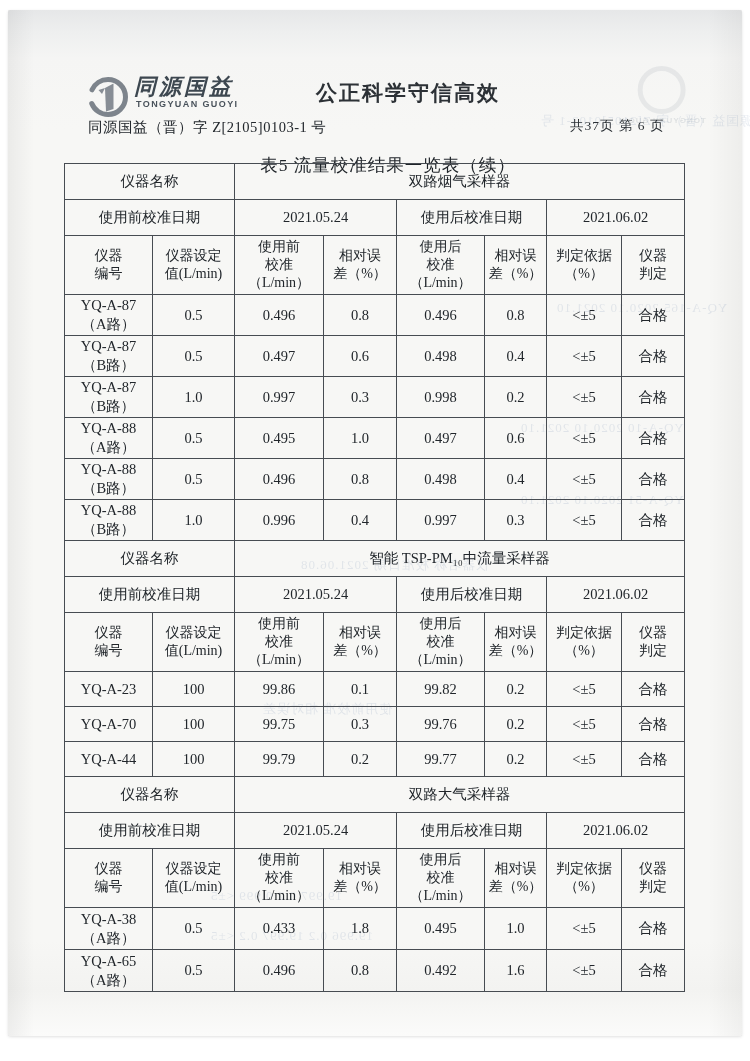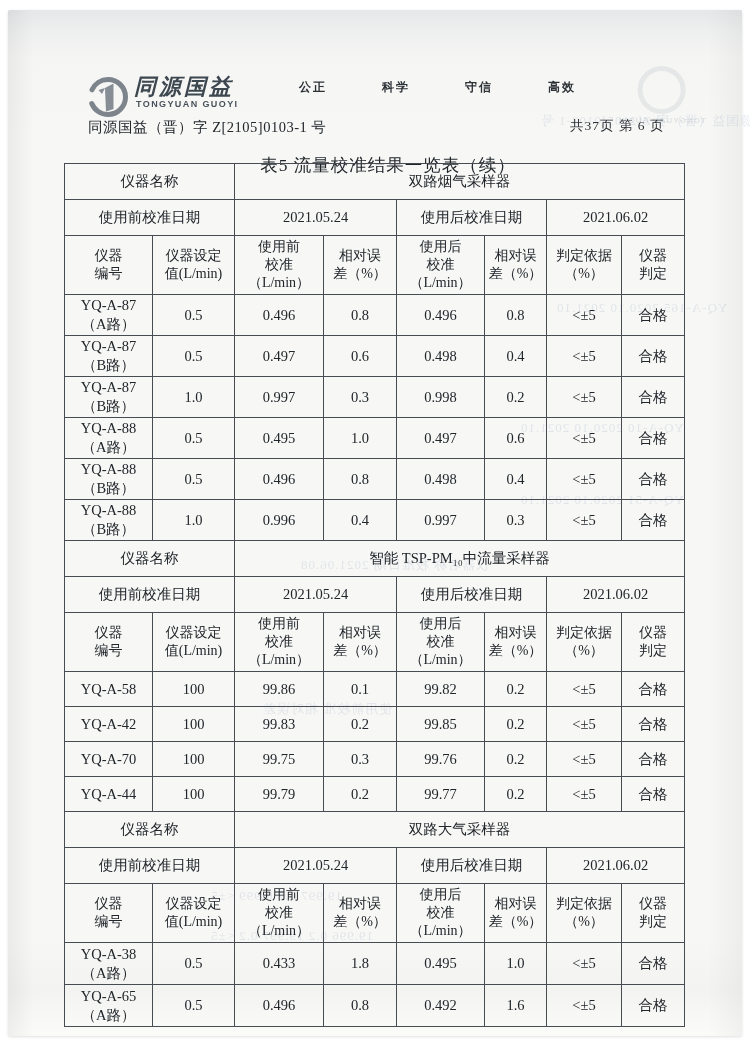--- a/index.html
+++ b/index.html
@@ -18,22 +18,22 @@
     position:absolute;left:8px;top:10px;width:734px;height:1026px;
     background:linear-gradient(90deg,rgba(0,0,0,.05) 0px,rgba(0,0,0,0) 26px,rgba(0,0,0,0) 700px,rgba(0,0,0,.04) 734px);
     pointer-events:none;
   }
   
   .logo-icon{position:absolute;left:86px;top:75px;width:44px;height:44px;}
   .logo-cn{position:absolute;left:134px;top:72px;font-size:22px;font-weight:bold;
     color:#3d4750;letter-spacing:3px;font-family:"Liberation Sans","DejaVu Sans",sans-serif;font-style:italic;}
   .logo-en{position:absolute;left:136px;top:99px;font-size:9px;font-weight:bold;
     letter-spacing:1.4px;color:#49525b;font-family:"Liberation Sans","DejaVu Sans",sans-serif;}
-  .slogans{position:absolute;left:299px;top:79px;display:flex;gap:55px;
-    font-size:12px;font-weight:bold;color:#2c3136;letter-spacing:2px;
+  .slogans{position:absolute;left:316px;top:79px;display:flex;
+    font-size:21px;font-weight:bold;color:#2c3136;letter-spacing:2px;
     font-family:"Liberation Sans","DejaVu Sans",sans-serif;}
   .doc-number{position:absolute;left:88px;top:118px;font-size:14.5px;color:#22272c;letter-spacing:.5px;}
   .page-info{position:absolute;left:556px;top:117px;font-size:13.5px;color:#2a2f34;letter-spacing:1px;margin-left:14px;}
   .doc-title{position:absolute;left:78px;top:141px;width:620px;text-align:center;
     font-size:17.5px;color:#1e2328;letter-spacing:1px;margin-top:12px;}
   
   .cal-table{position:absolute;left:64px;top:163px;}
   table{border-collapse:collapse;table-layout:fixed;width:620px;}
   td{border:1px solid #474c52;text-align:center;vertical-align:middle;color:#21262b;
      font-size:14.5px;white-space:pre-line;padding:1px 2px;line-height:1.3;}
@@ -232,35 +232,25 @@
 校准
 （L/min）</td>
         <td>相对误
 差（%）</td>
         <td>判定依据
 （%）</td>
         <td>仪器
 判定</td>
       </tr>
       <tr class="r-d2">
-        <td>YQ-A-58</td>
+        <td>YQ-A-23</td>
         <td>100</td>
         <td>99.86</td>
         <td>0.1</td>
         <td>99.82</td>
-        <td>0.2</td>
-        <td>&lt;±5</td>
-        <td>合格</td>
-      </tr>
-      <tr class="r-d2">
-        <td>YQ-A-42</td>
-        <td>100</td>
-        <td>99.83</td>
-        <td>0.2</td>
-        <td>99.85</td>
         <td>0.2</td>
         <td>&lt;±5</td>
         <td>合格</td>
       </tr>
       <tr class="r-d2">
         <td>YQ-A-70</td>
         <td>100</td>
         <td>99.75</td>
         <td>0.3</td>
         <td>99.76</td>

